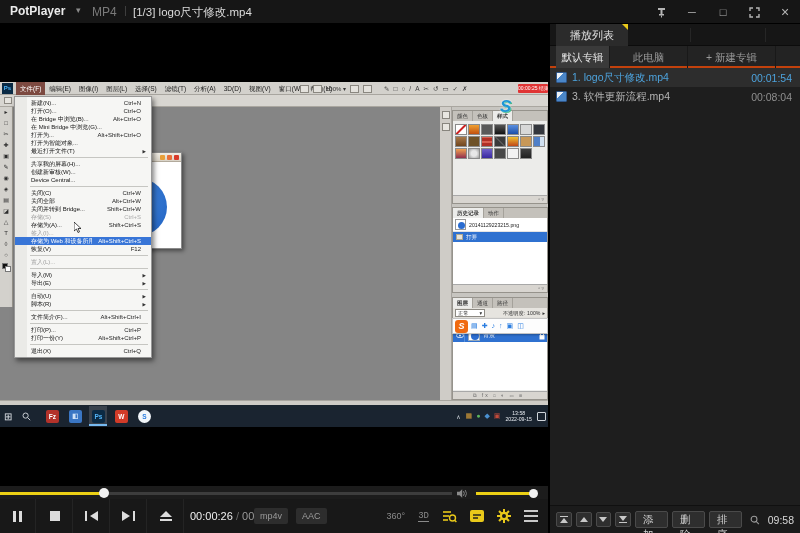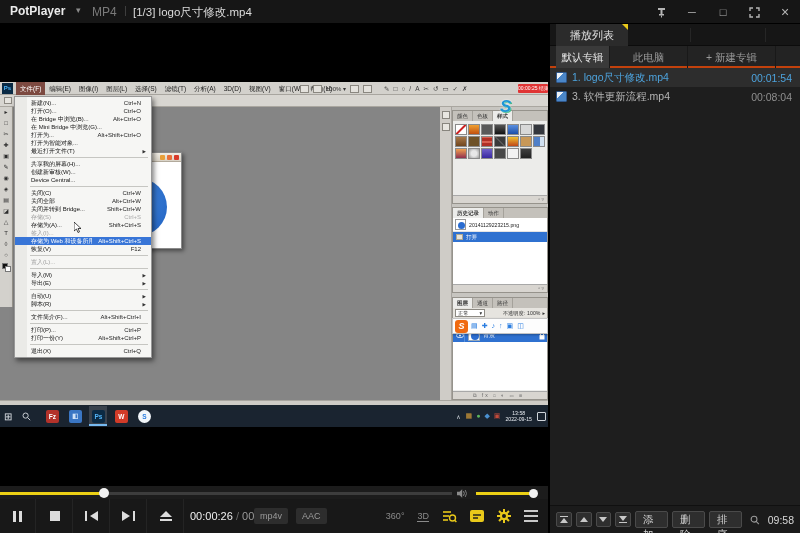--- a/index.html
+++ b/index.html
@@ -133,21 +133,21 @@
   .vbar { width:2px; height:10px; background:#dcdcdc; }
   .eject { display:flex; flex-direction:column; align-items:center; gap:2px; }
   .tri-up-big { width:0; height:0; border-left:6px solid transparent; border-right:6px solid transparent; border-bottom:6px solid #dcdcdc; }
   .eject-base { width:12px; height:2px; background:#dcdcdc; }
   .time-group { position:absolute; left:190px; top:11px; font-size:11px; white-space:nowrap; }
   .t-cur { color:#f0f0f0; } .t-sep { color:#6a6a6a; } .t-tot { color:#9a9a9a; }
   .codec-badges { position:absolute; left:254px; top:9px; display:flex; gap:8px; }
   .cbadge { background:#2d2d2d; color:#9a9a9a; font-size:9px; padding:3px 6px; border-radius:2px; }
   .right-icons { position:absolute; right:10px; top:0; height:34px; display:flex; align-items:center; gap:13px; }
   .g360 { font-size:9px; color:#8a8a8a; }
-  .g3d { font-size:9px; color:#8a8a8a; border-bottom:1px solid #8a8a8a; }
+  .g3d { font-size:9px; color:#8a8a8a; border-bottom:1px solid #8a8a8a;font-family:Liberation Mono, monospace; }
   .hamburger { display:flex; flex-direction:column; gap:3px; }
   .hamburger div { width:14px; height:2px; background:#c8c8c8; }
 
   
   .playlist-pane { position:absolute; left:548px; top:24px; width:252px; height:509px; background:#1e1e1e; border-left:2px solid #000; }
   .pl-tabs { position:relative; height:22px; background:#161616; border-bottom:1px solid #0c0c0c; }
   .pl-tab { position:absolute; left:6px; top:0; width:72px; height:22px; background:#2b2b2b; color:#e0e0e0; font-size:11px; text-align:center; line-height:22px; }
   .pl-tab::after { content:""; position:absolute; right:0; top:0; border-left:6px solid transparent; border-top:6px solid #e9c91a; }
   .pl-tab-div { position:absolute; top:4px; width:1px; height:14px; background:#262626; }
   .pl-subtabs { display:flex; height:22px; background:#232323; border-bottom:2px solid #c2410c; }

